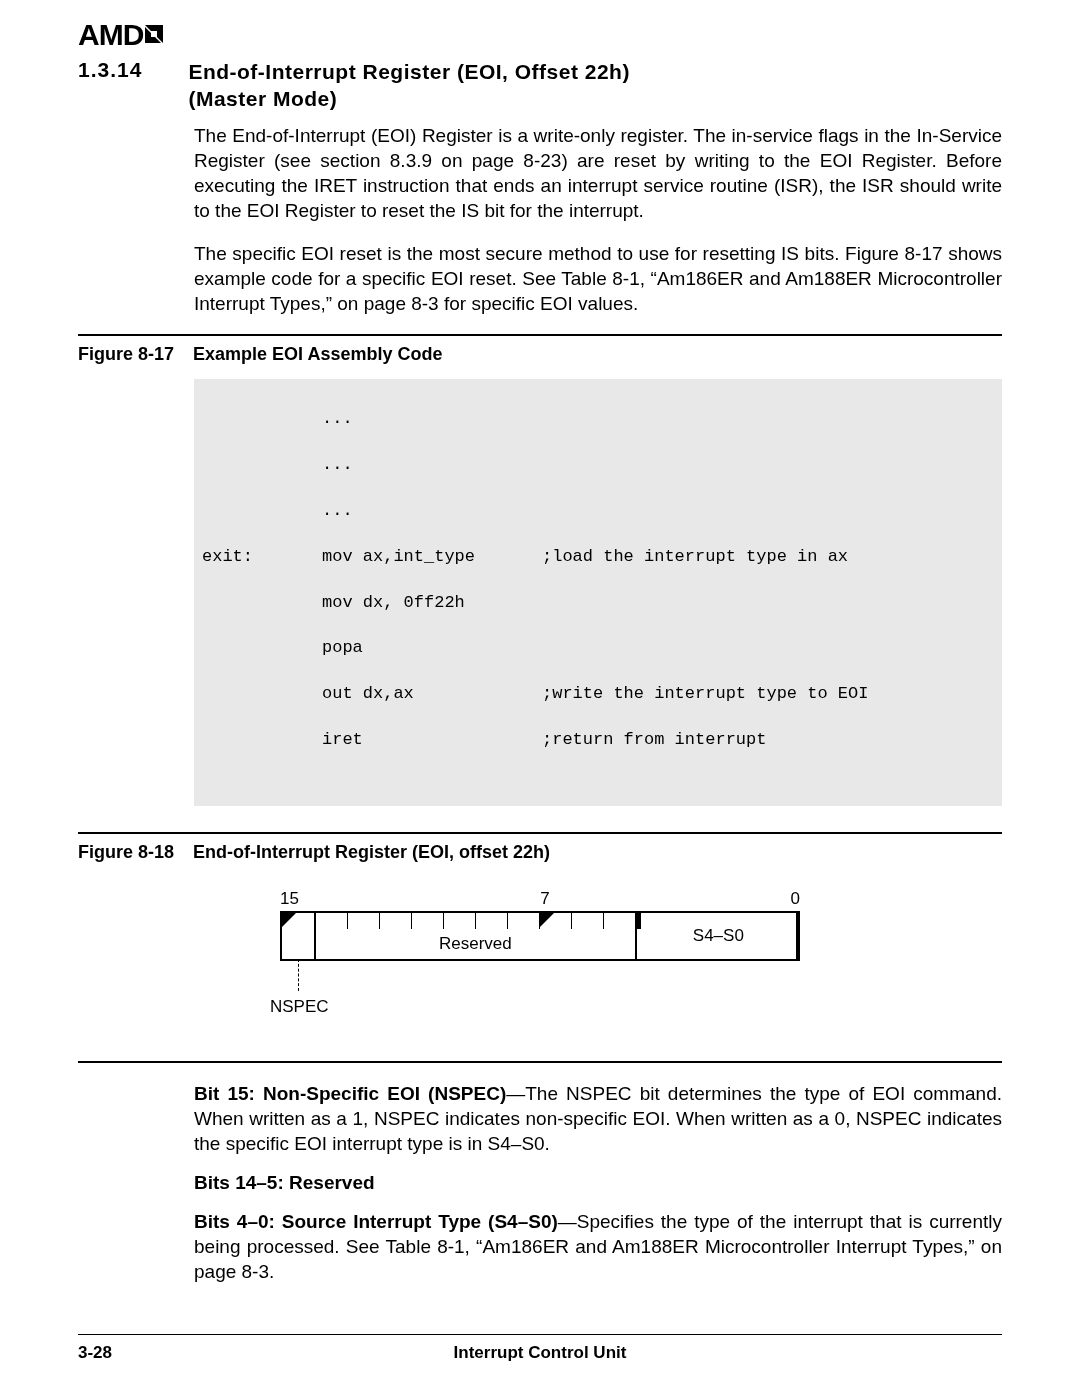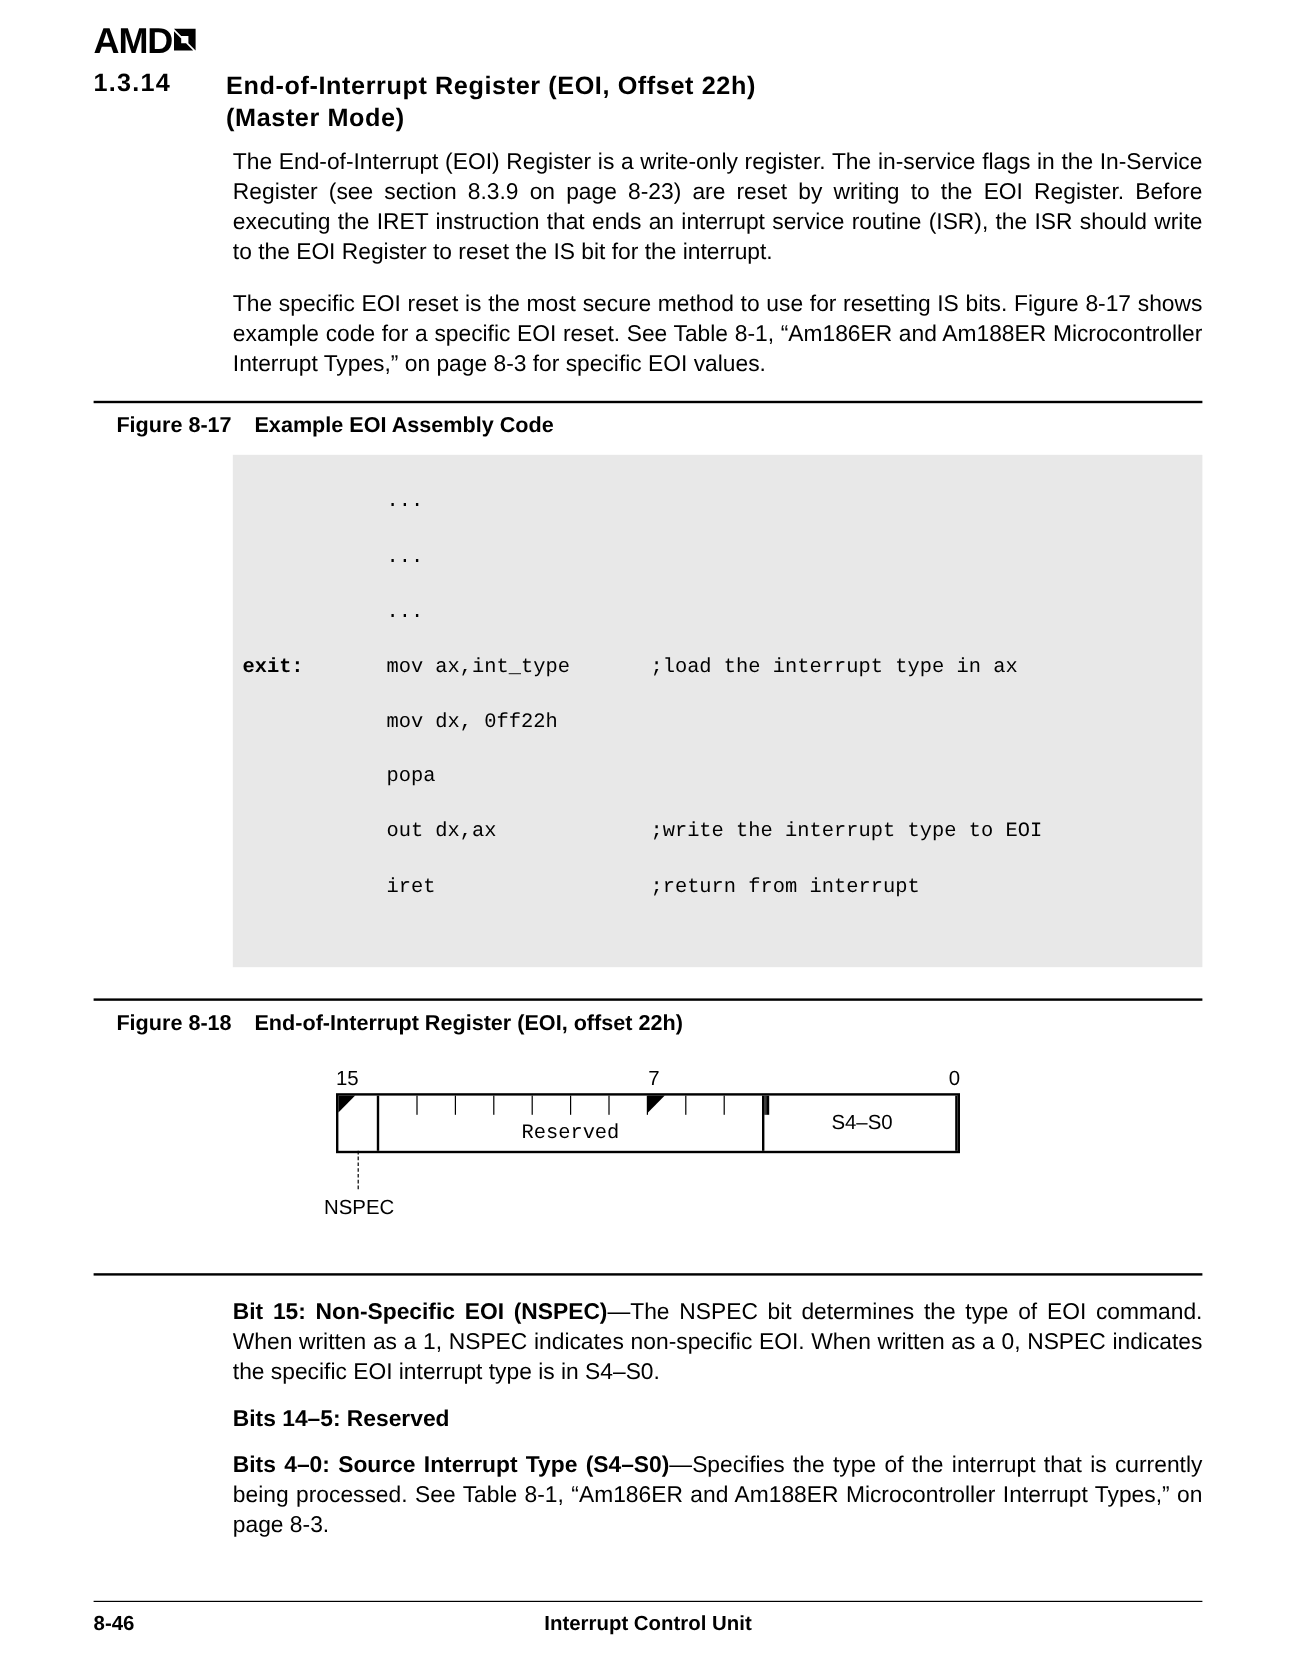--- a/index.html
+++ b/index.html
@@ -56,32 +56,32 @@
   .rule {
     border: 0;
     border-top: 2.5px solid #000;
     margin: 12px 0 8px 0;
   }
   .fig-caption {
     font-weight: 700;
     font-size: 18px;
     margin: 8px 0 14px 0;
   }
-  .fig-caption .fig-label { margin-right: 14px; margin-left: 19px; }
+  .fig-caption .fig-label { margin-right: 14px; }
   .code-block {
     background: #e8e8e8;
     font-family: "Courier New", monospace;
     font-size: 17px;
     line-height: 1.35;
     padding: 6px 8px 8px 8px;
     white-space: pre;
     margin-left: 116px;
   }
   .code-row { display:flex; }
-  .c1 { width: 120px; font-weight: bold; }
+  .c1 { width: 120px; }
   .c2 { width: 220px; }
   .c3 { flex:1; }
   .reg-diagram {
     margin: 26px auto 10px auto;
     width: 520px;
     position: relative;
   }
   .reg-ticks {
     display:flex;
     font-size: 17px;
@@ -97,21 +97,21 @@
     display:flex;
     height: 46px;
     position: relative;
   }
   .reg-seg {
     border-right: 2px solid #000;
     position: relative;
   }
   .reg-seg:last-child { border-right: none; }
   .seg-nspec { width: 32px; }
-  .seg-reserved { flex: 10; display:flex; flex-direction:column;font-family:Liberation Mono, monospace; }
+  .seg-reserved { flex: 10; display:flex; flex-direction:column; }
   .seg-s4s0 { flex: 5; display:flex; flex-direction:row; }
   .mini-ticks {
     height: 16px;
     display:flex;
   }
   .mini-ticks .mt {
     flex:1;
     border-right: 1px solid #000;
     height: 16px;
   }
@@ -273,18 +273,18 @@
     </p>
     <p class="bit-desc">
       <span class="lead">Bits 14–5: Reserved</span>
     </p>
     <p class="bit-desc">
       <span class="lead">Bits 4–0: Source Interrupt Type (S4–S0)</span><span>—Specifies the type of the interrupt that is currently being processed. See Table 8-1, “Am186ER and Am188ER Microcontroller Interrupt Types,” on page 8-3.</span>
     </p>
   </div>
 
   <div class="footer">
-    <div class="pn">8-46</div>
+    <div class="pn">3-28</div>
     <div class="ft">Interrupt Control Unit</div>
     <div class="pad"></div>
   </div>
 
 </div>
 
 </body></html>

